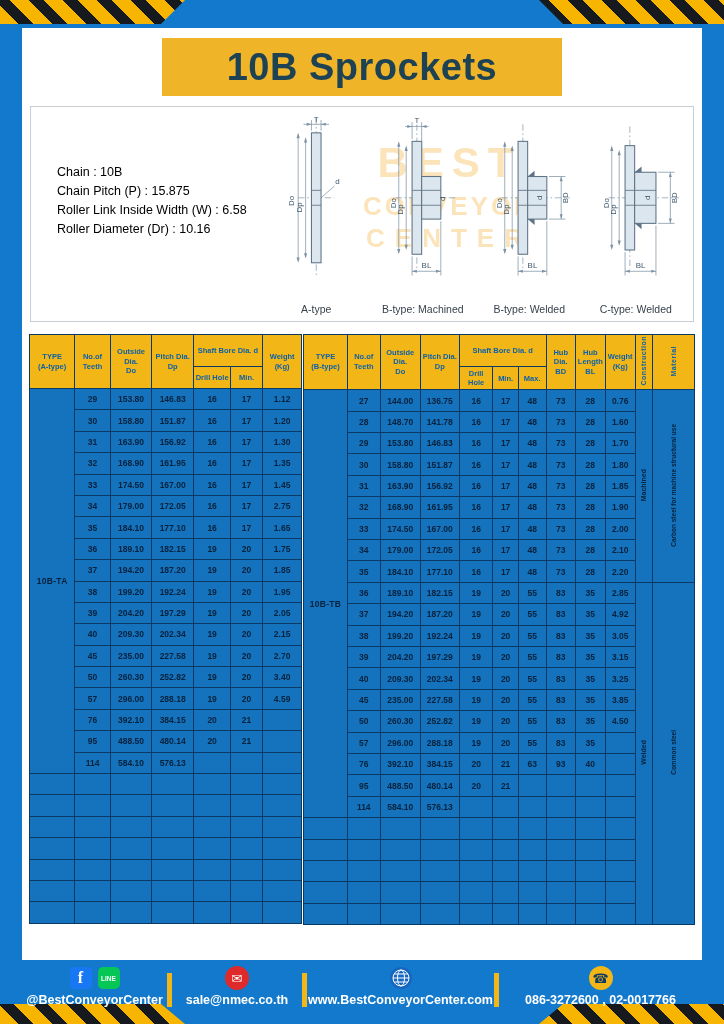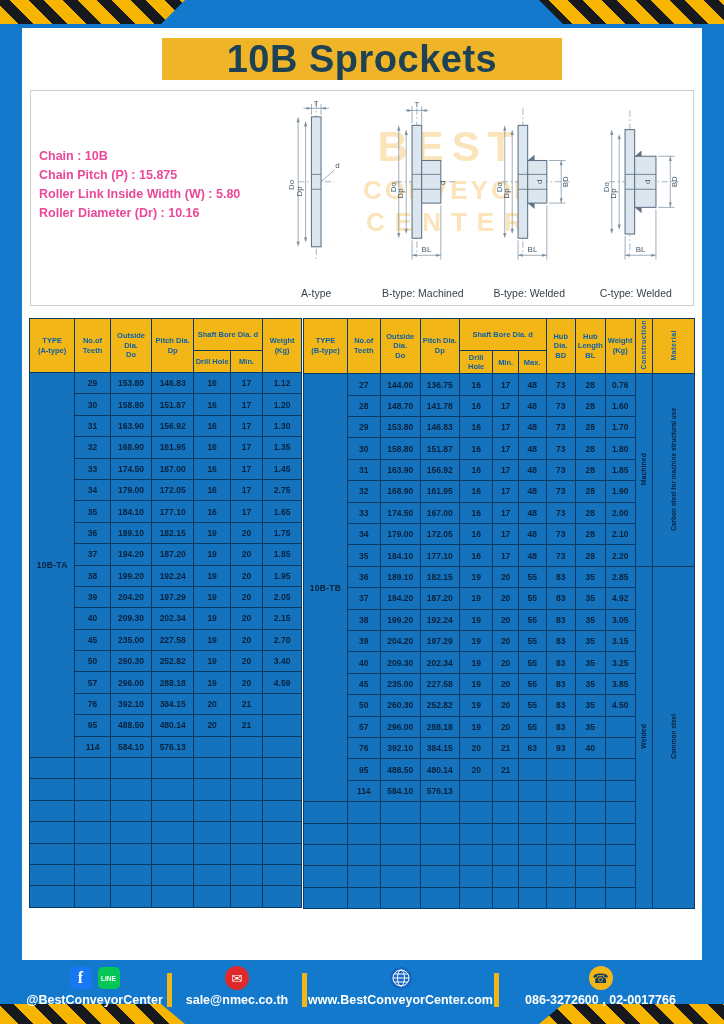--- a/index.html
+++ b/index.html
@@ -9,27 +9,27 @@
   
   .hazard { position:absolute; width:185px; height:24px; z-index:1;
     background:repeating-linear-gradient(45deg,#f7b500 0 13px,#16191d 13px 24px); }
   .hz-tl{ top:0; left:0;  clip-path:polygon(0 0,100% 0,calc(100% - 24px) 100%,0 100%); }
   .hz-tr{ top:0; right:0; clip-path:polygon(0 0,100% 0,100% 100%,24px 100%); }
   .hz-bl{ bottom:0; left:0;  height:20px; clip-path:polygon(0 0,calc(100% - 24px) 0,100% 100%,0 100%); }
   .hz-br{ bottom:0; right:0; height:20px; clip-path:polygon(24px 0,100% 0,100% 100%,0 100%); }
 
   .panel { position:absolute; left:22px; top:28px; width:680px; height:932px; background:#ffffff; }
 
-  .title-banner { width:400px; height:42px; margin:10px auto 0; background:#f0b429;
+  .title-banner { width:400px; height:58px; margin:10px auto 0; background:#f0b429;
     display:flex; align-items:center; justify-content:center; }
   .title-banner span { font-size:38px; font-weight:bold; color:#1c4254; letter-spacing:.5px; }
 
   .specs-box { position:relative; margin:10px 8px 0; height:216px; border:1px solid #c8cdd2; overflow:hidden; background:#fff; }
-  .specs { position:absolute; left:8px; top:56px; z-index:2; font-size:12.5px; font-weight:bold;
-    color:#ec4899; line-height:19px; white-space:nowrap; }
+  .specs { position:absolute; left:26px; top:56px; z-index:2; font-size:12.5px; font-weight:normal;
+    color:#000000; line-height:19px; white-space:nowrap; }
   .watermark { position:absolute; left:215px; right:40px; top:30px; text-align:center;
     color:#f4a41d; opacity:.3; font-weight:bold; z-index:0; line-height:1.25; }
   .wm1{ font-size:42px; letter-spacing:8px; } .wm2{ font-size:26px; letter-spacing:3px; } .wm3{ font-size:26px; letter-spacing:10px; }
 
   .diagrams { position:absolute; left:232px; top:6px; right:4px; bottom:2px; display:flex; z-index:1; }
   .diagram { position:relative; flex:1 1 0; margin:0; }
   .diagram svg { display:block; width:100%; height:176px; }
   .diagram figcaption { position:absolute; bottom:4px; left:0; width:100%; text-align:center;
     font-size:10.5px; color:#37424c; }
   .sdim { font-size:7.5px; fill:#3f586c; font-family:"Liberation Sans",sans-serif; }
@@ -85,21 +85,21 @@
     <div class="specs-box">
       <div class="watermark">
         <div class="wm1">BEST</div>
         <div class="wm2">CONVEYOR</div>
         <div class="wm3">CENTER</div>
       </div>
 
       <div class="specs" id="specs">
           <div>Chain : 10B</div>
           <div>Chain Pitch (P) : 15.875</div>
-          <div>Roller Link Inside Width (W) : 5.80</div>
+          <div>Roller Link Inside Width (W) : 6.58</div>
           <div>Roller Diameter (Dr) : 10.16</div>
         </div>
 
       <div class="diagrams">
 
         <figure class="diagram">
           <svg viewBox="0 0 100 164" preserveAspectRatio="xMidYMid meet">
             <g stroke="#93a8ba" stroke-width="0.8" stroke-dasharray="6 2.5 1.5 2.5" fill="none">
               <line x1="50" y1="4" x2="50" y2="154"></line>
                 <line x1="33" y1="79" x2="67" y2="79"></line>

